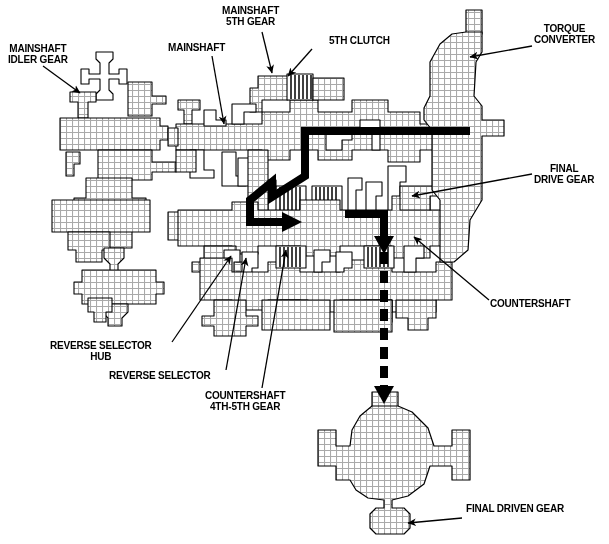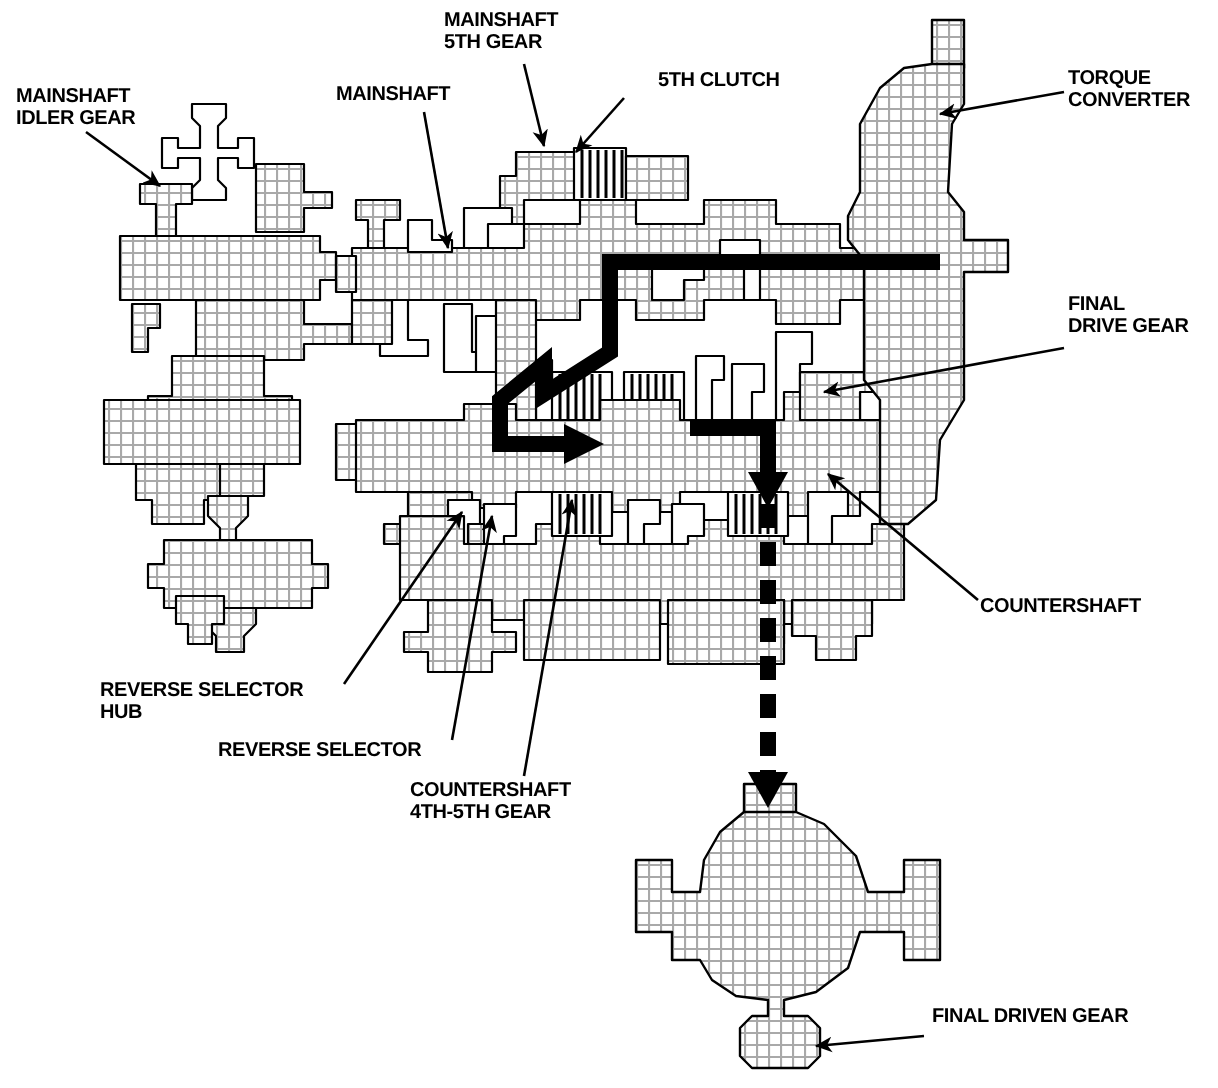--- a/index.html
+++ b/index.html
@@ -9,20 +9,21 @@
     font-family:"Liberation Sans", sans-serif;
     -webkit-font-smoothing:none;
   }
   #diagram{position:absolute;left:0;top:0;width:609px;height:544px;}
   .lbl{
     position:absolute;
     font-family:"Liberation Sans", sans-serif;
     font-size:10px;font-weight:bold;color:#000;
     line-height:11px;letter-spacing:-0.2px;
     white-space:pre;
+    text-align:center;
   }
 </style>
 </head>
 <body>
 
 <svg id="diagram" viewBox="0 0 609 544" width="609" height="544">
   <defs>
 
     <pattern id="hatch" width="6" height="6" patternUnits="userSpaceOnUse">
       <rect width="6" height="6" fill="#ffffff"></rect>
@@ -286,24 +287,24 @@
 <div class="lbl" style="left:8px;top:43px;">MAINSHAFT
 IDLER GEAR</div>
 
 <div class="lbl" style="left:168px;top:42px;">MAINSHAFT</div>
 
 <div class="lbl" style="left:222px;top:5px;">MAINSHAFT
 5TH GEAR</div>
 
 <div class="lbl" style="left:329px;top:35px;">5TH CLUTCH</div>
 
-<div class="lbl" style="left:534px;top:34px;">TORQUE
+<div class="lbl" style="left:534px;top:23px;">TORQUE
 CONVERTER</div>
 
-<div class="lbl" style="left:534px;top:147px;">FINAL
+<div class="lbl" style="left:534px;top:163px;">FINAL
 DRIVE GEAR</div>
 
 <div class="lbl" style="left:490px;top:298px;">COUNTERSHAFT</div>
 
 <div class="lbl" style="left:50px;top:340px;">REVERSE SELECTOR
 HUB</div>
 
 <div class="lbl" style="left:109px;top:370px;">REVERSE SELECTOR</div>
 
 <div class="lbl" style="left:205px;top:390px;">COUNTERSHAFT

